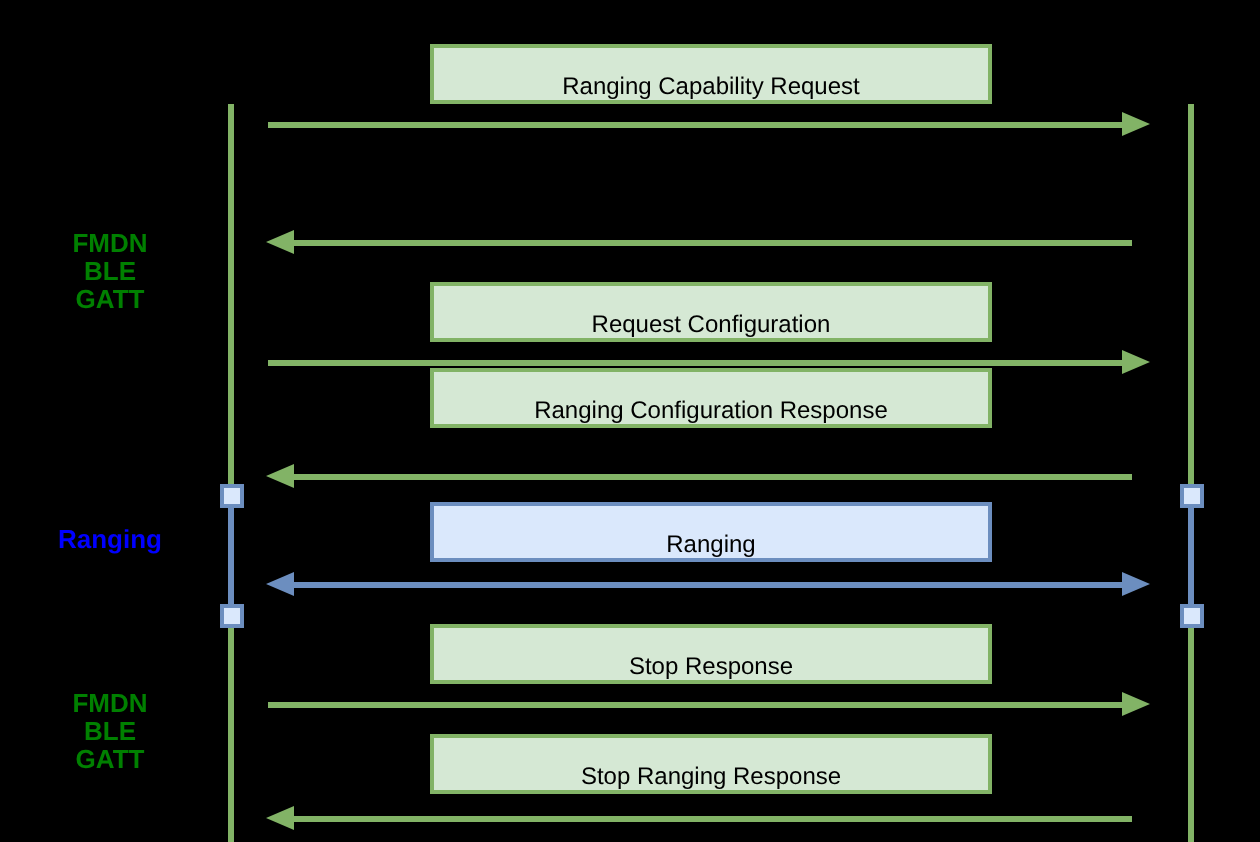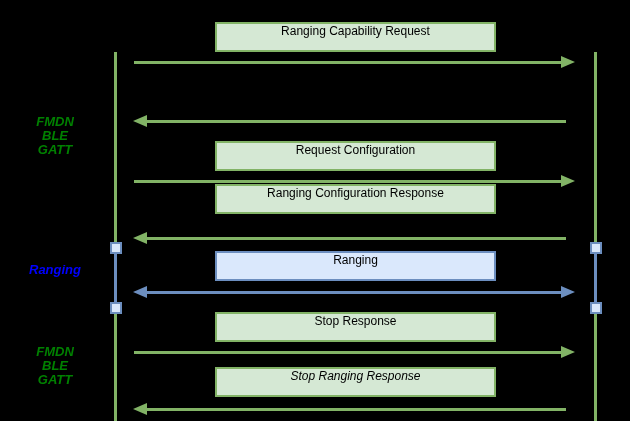--- a/index.html
+++ b/index.html
@@ -47,34 +47,34 @@
   
   .box {
     position: absolute;
     left: 215px;
     width: 281px;
     height: 30px;
     box-sizing: border-box;
     background: #d5e8d4;
     border: 2px solid #82b366;
     display: flex;
-    align-items: flex-start;
+    align-items: flex-end;
     justify-content: center;
     font-size: 12px;
     color: #000000;
     white-space: nowrap;
   }
   .box.blue { background: #dae8fc; border-color: #6c8ebf; }
   .b0 { top: 22px; }
   .b1 { top: 82px; }
   .b2 { top: 141px; }
   .b3 { top: 184px; }
   .b4 { top: 251px; }
   .b5 { top: 312px; }
-  .b6 { top: 367px; font-style: italic; }
+  .b6 { top: 367px; }
   
   .aline {
     position: absolute;
     height: 3px;
     background: #82b366;
   }
   .aline.blue { background: #6c8ebf; }
   .ahead {
     position: absolute;
     width: 0; height: 0;
@@ -87,21 +87,20 @@
   .ahead.blue.lt { border-right-color: #6c8ebf; }
   
   .side-label {
     position: absolute;
     left: 5px;
     width: 100px;
     text-align: center;
     font-weight: bold;
     font-size: 13px;
     line-height: 14px;
-    font-style: italic;
   }
   .side-label.green { color: #008000; }
   .side-label.blue  { color: #0000FF; }
   .sl0 { top: 115px; }
   .sl1 { top: 263px; }
   .sl2 { top: 345px; }
 </style>
 </head>
 <body>
 

